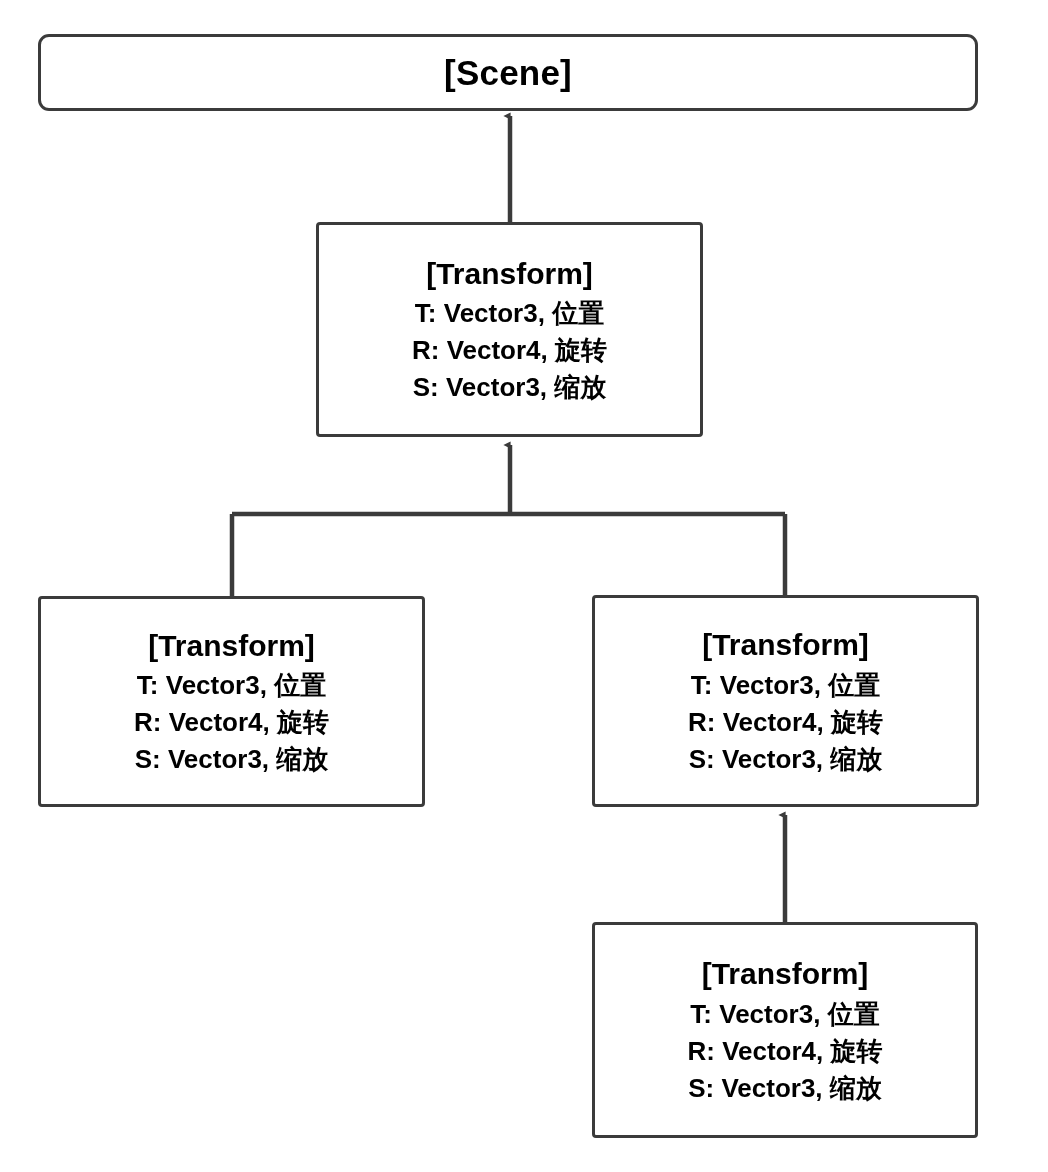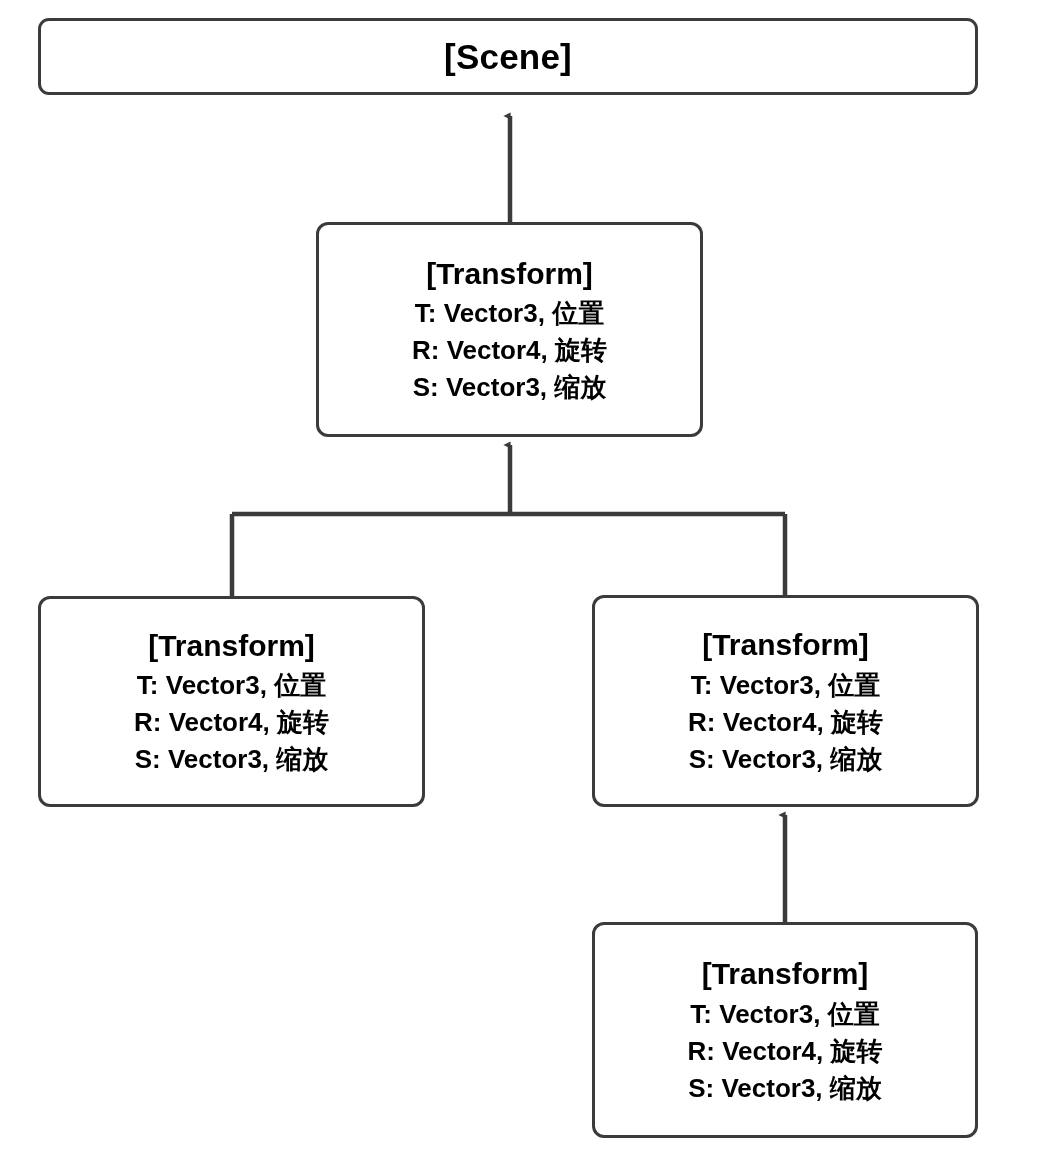--- a/index.html
+++ b/index.html
@@ -24,38 +24,38 @@
     top: 0;
     width: 1048px;
     height: 1172px;
     pointer-events: none;
   }
   .node {
     position: absolute;
     box-sizing: border-box;
     background: #ffffff;
     border: 3.5px solid #3b3b3b;
-    border-radius: 12px;
+    border-radius: 4px;
     display: flex;
     flex-direction: column;
     align-items: center;
     justify-content: center;
     color: #000000;
     font-weight: bold;
     z-index: 2;
   }
   .node .line {
     line-height: 1.42;
     white-space: nowrap;
     text-align: center;
   }
   
   .node-scene {
     left: 38px;
-    top: 18px;
+    top: 34px;
     width: 940px;
     height: 77px;
     border-radius: 11px;
   }
   .node-scene .line {
     font-size: 35px;
     letter-spacing: 0.2px;
   }
   
   .node-transform .line {

